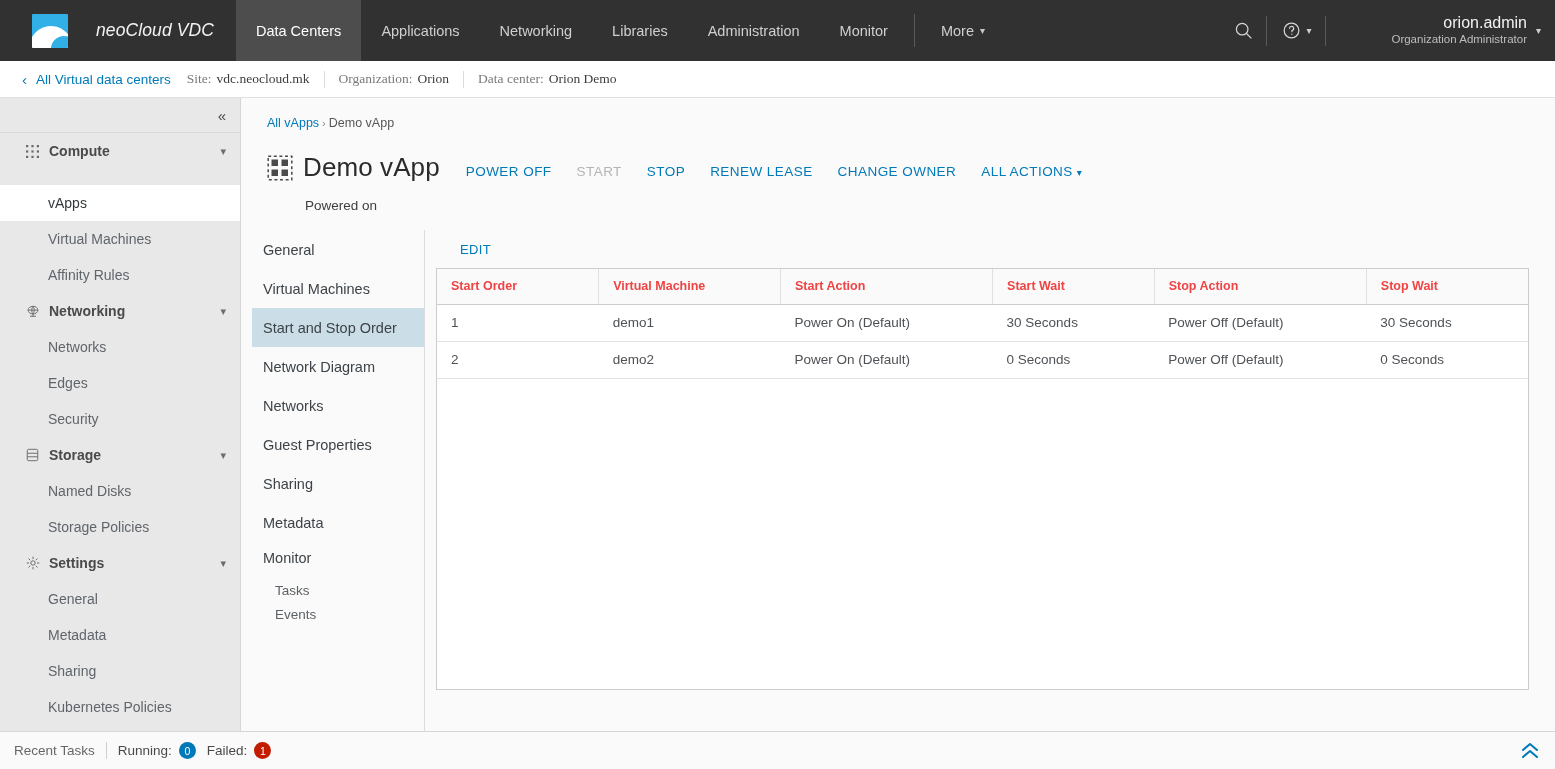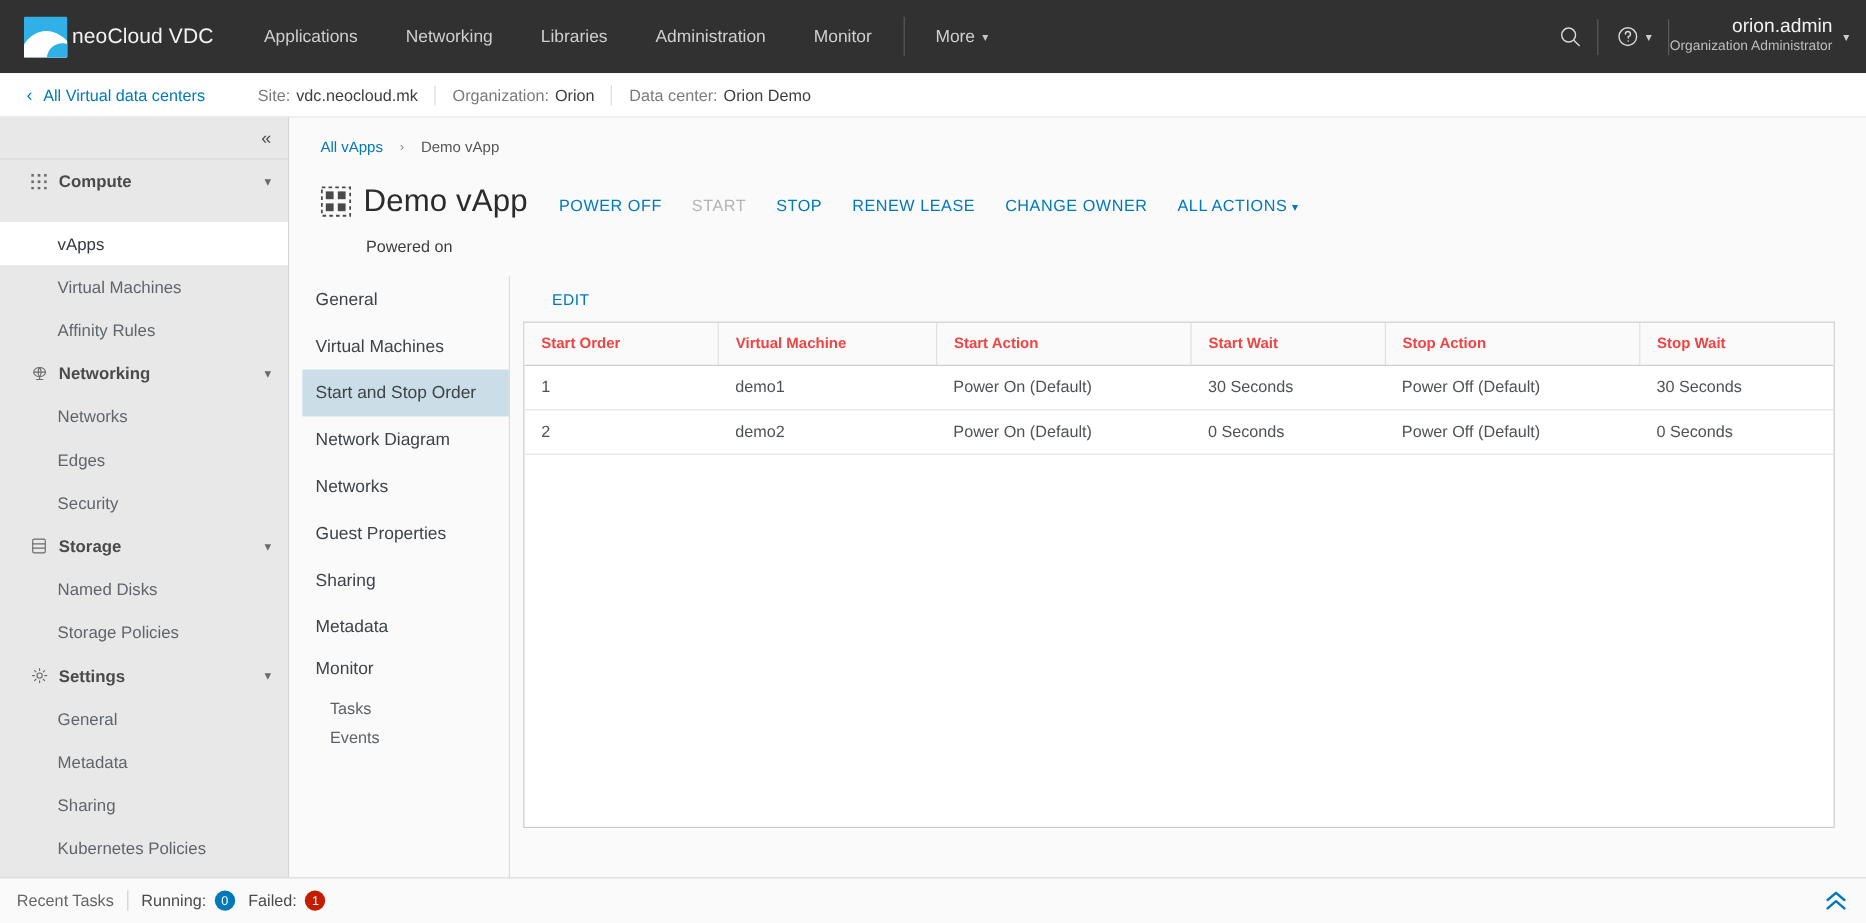--- a/index.html
+++ b/index.html
@@ -10,21 +10,21 @@
     overflow: hidden;
     -webkit-font-smoothing: antialiased;
   }
   .app { position: relative; width: 1555px; height: 769px; display: flex; flex-direction: column; }
 
   
   .topbar {
     height: 61px; background: #313131; display: flex; align-items: stretch;
     flex: 0 0 61px; color: #eaeaea;
   }
-  .brand { display: flex; align-items: center; padding: 0 22px 0 20px; gap: 4px; }
+  .brand { display: flex; align-items: center; padding: 0 22px 0 32px; gap: 28px; font-style: italic; }
   .brand-logo { width: 36px; height: 34px; position: relative; overflow: hidden;
     background: #31b0e8; border-radius: 1px; }
   .brand-logo .hill {
     position: absolute; left: -6px; bottom: -18px; width: 48px; height: 40px;
     background: #ffffff; border-radius: 60% 58% 0 0 / 90% 78% 0 0;
     transform: rotate(-8deg);
   }
   .brand-logo .notch {
     position: absolute; right: -9px; bottom: -14px; width: 26px; height: 26px;
     background: #31b0e8; border-radius: 50%;
@@ -37,33 +37,33 @@
     color: #cfcfcf; white-space: nowrap; cursor: pointer; height: 61px;
   }
   .navitem.active { background: #4d4d4d; color: #ffffff; }
   .nav-sep { width: 1px; background: #5a5a5a; margin: 14px 6px; }
   .navitem .caret { margin-left: 6px; font-size: 10px; opacity: .95; }
 
   .top-right { margin-left: auto; display: flex; align-items: center; padding-right: 14px; }
   .icon-btn { width: 46px; height: 61px; display: flex; align-items: center; justify-content: center; cursor: pointer; }
   .vsep { width: 1px; height: 30px; background: #5a5a5a; }
   .help-group { display: flex; align-items: center; gap: 4px; padding: 0 14px; cursor: pointer; height: 61px;}
-  .user-block { display: flex; align-items: center; gap: 9px; cursor: pointer; }
+  .user-block { display: flex; align-items: center; gap: 9px; padding-left: 20px; cursor: pointer; margin-left: 45px; }
   .user-text { text-align: right; line-height: 1.18; }
   .user-name { font-size: 16px; color: #f2f2f2; font-weight: normal; }
   .user-role { font-size: 11.5px; color: #bdbdbd; }
 
   
   .crumbbar {
     height: 37px; flex: 0 0 37px; background: #fff; border-bottom: 1px solid #e1e1e1;
     display: flex; align-items: center; padding-left: 22px; font-size: 13.5px; color: #565656;
   }
   .crumb-back { display: flex; align-items: center; gap: 9px; color: #0079b8; cursor: pointer; }
   .crumb-back .chev { font-size: 15px; line-height: 1; }
-  .crumb-items { display: flex; align-items: center; margin-left: 44px; }
+  .crumb-items { display: flex; align-items: center; margin-left: 16px; font-family: Liberation Serif, serif; }
   .crumb-pair { display: flex; gap: 5px; padding: 0 14px; white-space: nowrap; }
   .crumb-pair:first-child { padding-left: 0; }
   .crumb-k { color: #7a7a7a; }
   .crumb-v { color: #3d3d3d; }
   .crumb-div { width: 1px; height: 17px; background: #dcdcdc; }
 
   
   .body { flex: 1 1 auto; display: flex; min-height: 0; }
 
   
@@ -75,21 +75,21 @@
   .sb-group .g-label { font-size: 14px; font-weight: bold; color: #4a4a4a; }
   .sb-group .g-caret { margin-left: auto; color: #6b6b6b; font-size: 11px; }
   .sb-item { height: 36px; display: flex; align-items: center; padding-left: 48px;
     font-size: 14px; color: #60656b; cursor: pointer; }
   .sb-item.active { background: #ffffff; color: #32383d; margin-top: 16px; }
   .sb-ico { width: 15px; height: 15px; display: inline-flex; align-items: center; justify-content: center; color: #5e5e5e; }
 
   
   .main { flex: 1 1 auto; min-width: 0; background: #fafafa; position: relative;
           display: flex; flex-direction: column; }
-  .crumb2 { padding: 18px 0 0 26px; font-size: 12.5px; display: flex; align-items: center; gap: 14px; }
+  .crumb2 { padding: 18px 0 0 26px; font-size: 12.5px; display: flex; align-items: center; gap: 3px; }
   .crumb2 a { color: #0079b8; text-decoration: none; cursor: pointer; }
   .crumb2 .sep { color: #8a8a8a; font-size: 11px; }
   .crumb2 .cur { color: #575757; }
 
   .titlerow { display: flex; align-items: flex-start; padding: 22px 0 0 26px; }
   .vapp-icon { width: 26px; height: 26px; margin: 3px 10px 0 0; flex: 0 0 26px; }
   .title-wrap { display: flex; flex-direction: column; }
   .title-line { display: flex; align-items: baseline; gap: 24px; }
   .vapp-title { font-size: 26px; color: #2b2b2b; font-weight: normal; letter-spacing: .1px; white-space: nowrap; }
   .actions { display: flex; align-items: baseline; gap: 25px; margin-left: 2px; }
@@ -147,20 +147,23 @@
   <div class="topbar">
     <div class="brand">
       <div class="brand-logo">
         <div class="hill"></div>
           <div class="notch"></div>
       </div>
       <div class="brand-name">neoCloud VDC</div>
     </div>
 
     <div class="navitems">
+      <div class="navitem active">
+        <span>Data Centers</span>
+      </div>
       <div class="navitem">
         <span>Applications</span>
       </div>
       <div class="navitem">
         <span>Networking</span>
       </div>
       <div class="navitem">
         <span>Libraries</span>
       </div>
       <div class="navitem">

